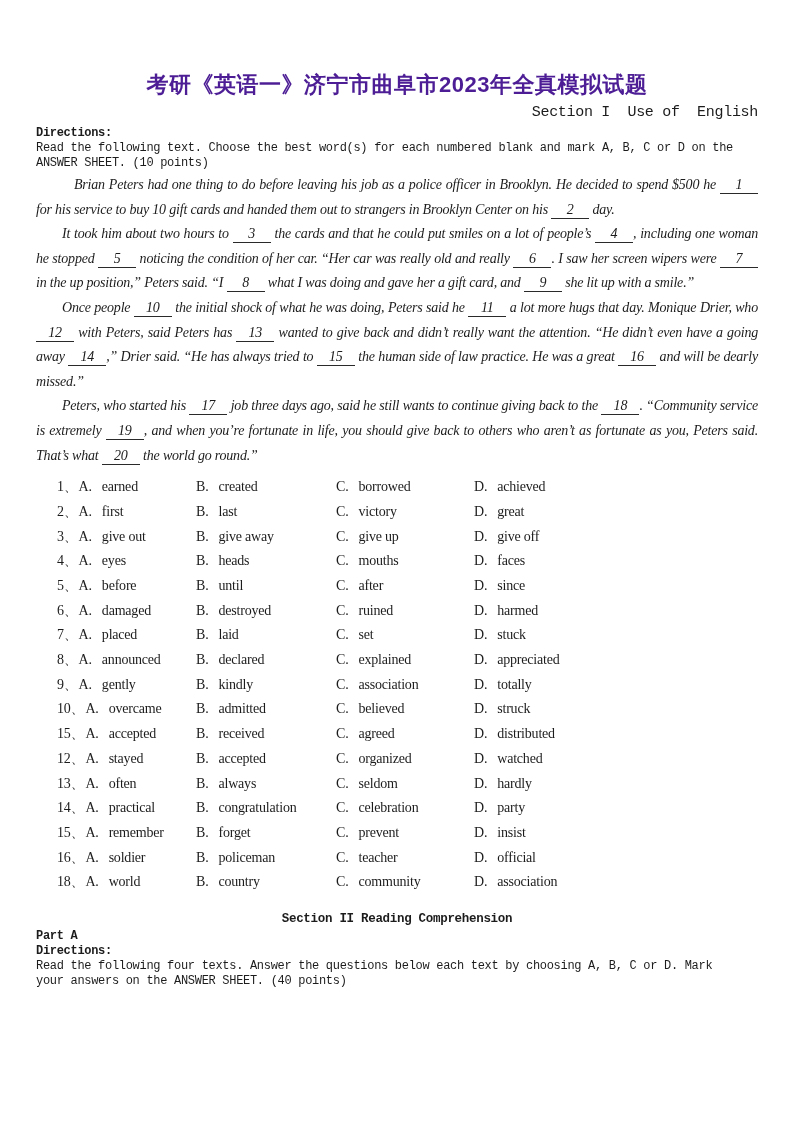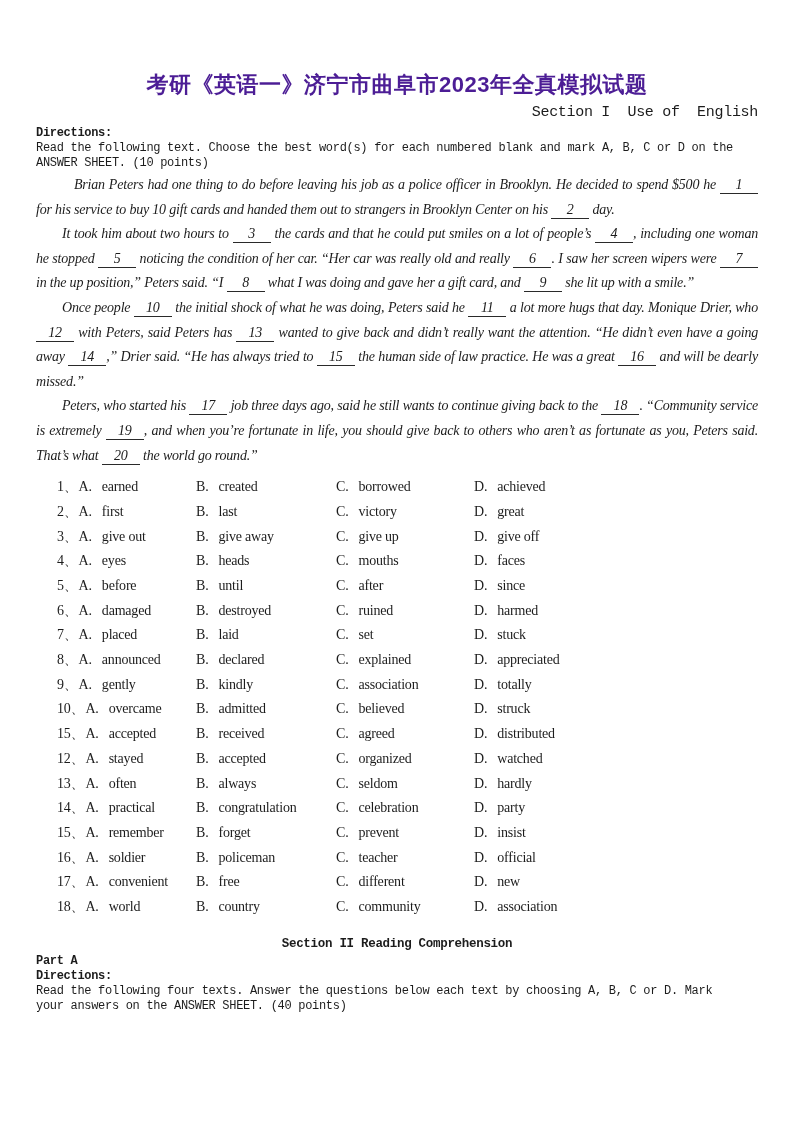--- a/index.html
+++ b/index.html
@@ -154,26 +154,20 @@
         <div class="q-cell"><span class="opt-label">C.</span><span>prevent</span></div>
         <div class="q-cell"><span class="opt-label">D.</span><span>insist</span></div>
       </div>
       <div class="q-row">
         <div class="q-cell"><span class="q-num">16、</span><span class="opt-label">A.</span><span>soldier</span></div>
         <div class="q-cell"><span class="opt-label">B.</span><span>policeman</span></div>
         <div class="q-cell"><span class="opt-label">C.</span><span>teacher</span></div>
         <div class="q-cell"><span class="opt-label">D.</span><span>official</span></div>
       </div>
       <div class="q-row">
-        <div class="q-cell"><span class="q-num">17、</span><span class="opt-label">A.</span><span>convenient</span></div>
-        <div class="q-cell"><span class="opt-label">B.</span><span>free</span></div>
-        <div class="q-cell"><span class="opt-label">C.</span><span>different</span></div>
-        <div class="q-cell"><span class="opt-label">D.</span><span>new</span></div>
-      </div>
-      <div class="q-row">
         <div class="q-cell"><span class="q-num">18、</span><span class="opt-label">A.</span><span>world</span></div>
         <div class="q-cell"><span class="opt-label">B.</span><span>country</span></div>
         <div class="q-cell"><span class="opt-label">C.</span><span>community</span></div>
         <div class="q-cell"><span class="opt-label">D.</span><span>association</span></div>
       </div>
     </div>
 
   <div class="mono bold center s2-heading">Section II Reading Comprehension</div>
   <div class="mono bold">Part A</div>
   <div class="mono bold">Directions:</div>

